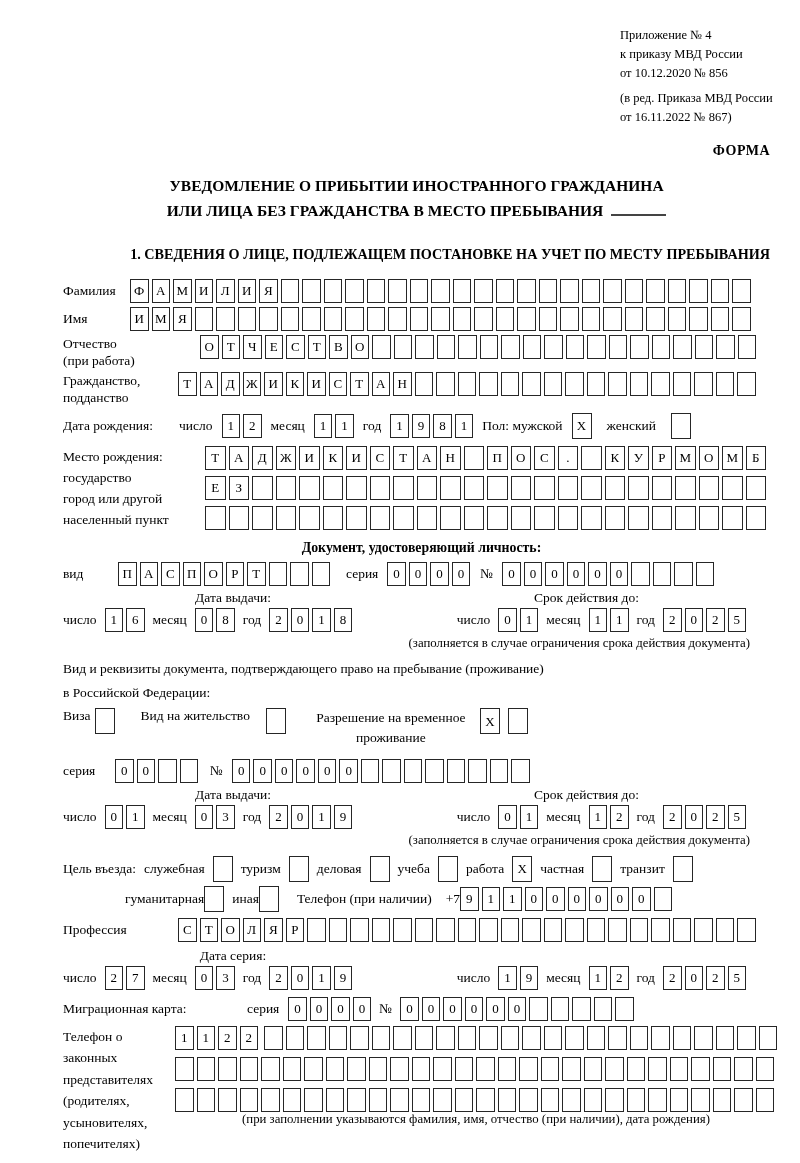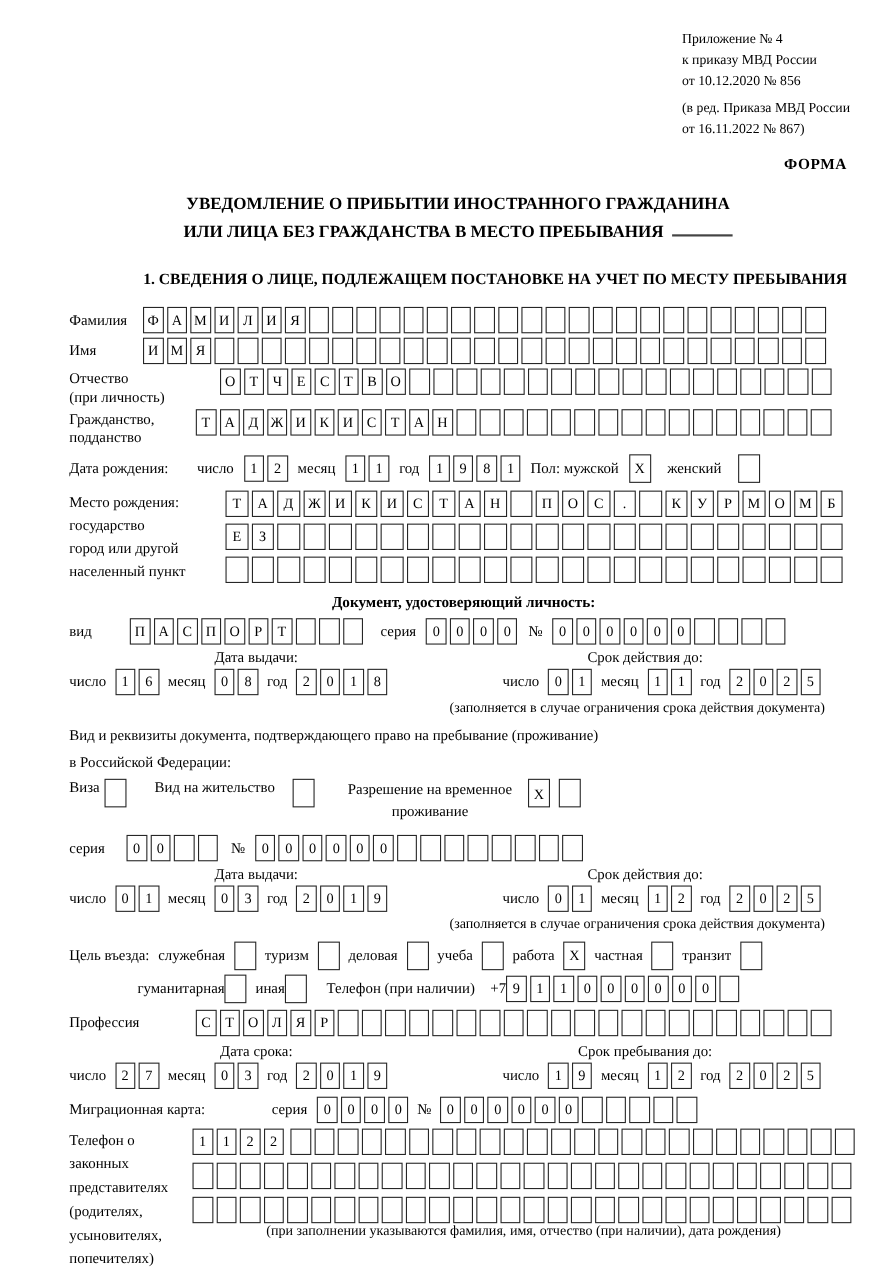--- a/index.html
+++ b/index.html
@@ -118,21 +118,21 @@
         <span class="cell"></span>
         <span class="cell"></span>
         <span class="cell"></span>
         <span class="cell"></span>
       </span>
   </div>
 
   <div class="row top" style="margin-bottom:2px">
     <div class="lbl l2" style="width:137px">
       <div>Отчество</div>
-      <div>(при личность)</div>
+      <div>(при работа)</div>
     </div>
     <span class="cells">
         <span class="cell">О</span>
         <span class="cell">Т</span>
         <span class="cell">Ч</span>
         <span class="cell">Е</span>
         <span class="cell">С</span>
         <span class="cell">Т</span>
         <span class="cell">В</span>
         <span class="cell">О</span>
@@ -575,22 +575,21 @@
         <span class="cell"></span>
         <span class="cell"></span>
         <span class="cell"></span>
         <span class="cell"></span>
         <span class="cell"></span>
         <span class="cell"></span>
       </span>
   </div>
 
   <div class="capt-row" style="margin-top:6px">
-    <span class="capt" style="width:340px">Дата срока:</span>
-    <span class="capt" style="flex:1">Срок пребывания до:</span>
+    <span class="capt" style="width:340px">Дата серия:</span>
   </div>
   <div class="row">
     <span class="dg">
       <span>число</span>
       <span class="cells">
           <span class="cell">2</span>
           <span class="cell">7</span>
         </span>
       <span>месяц</span>
       <span class="cells">

